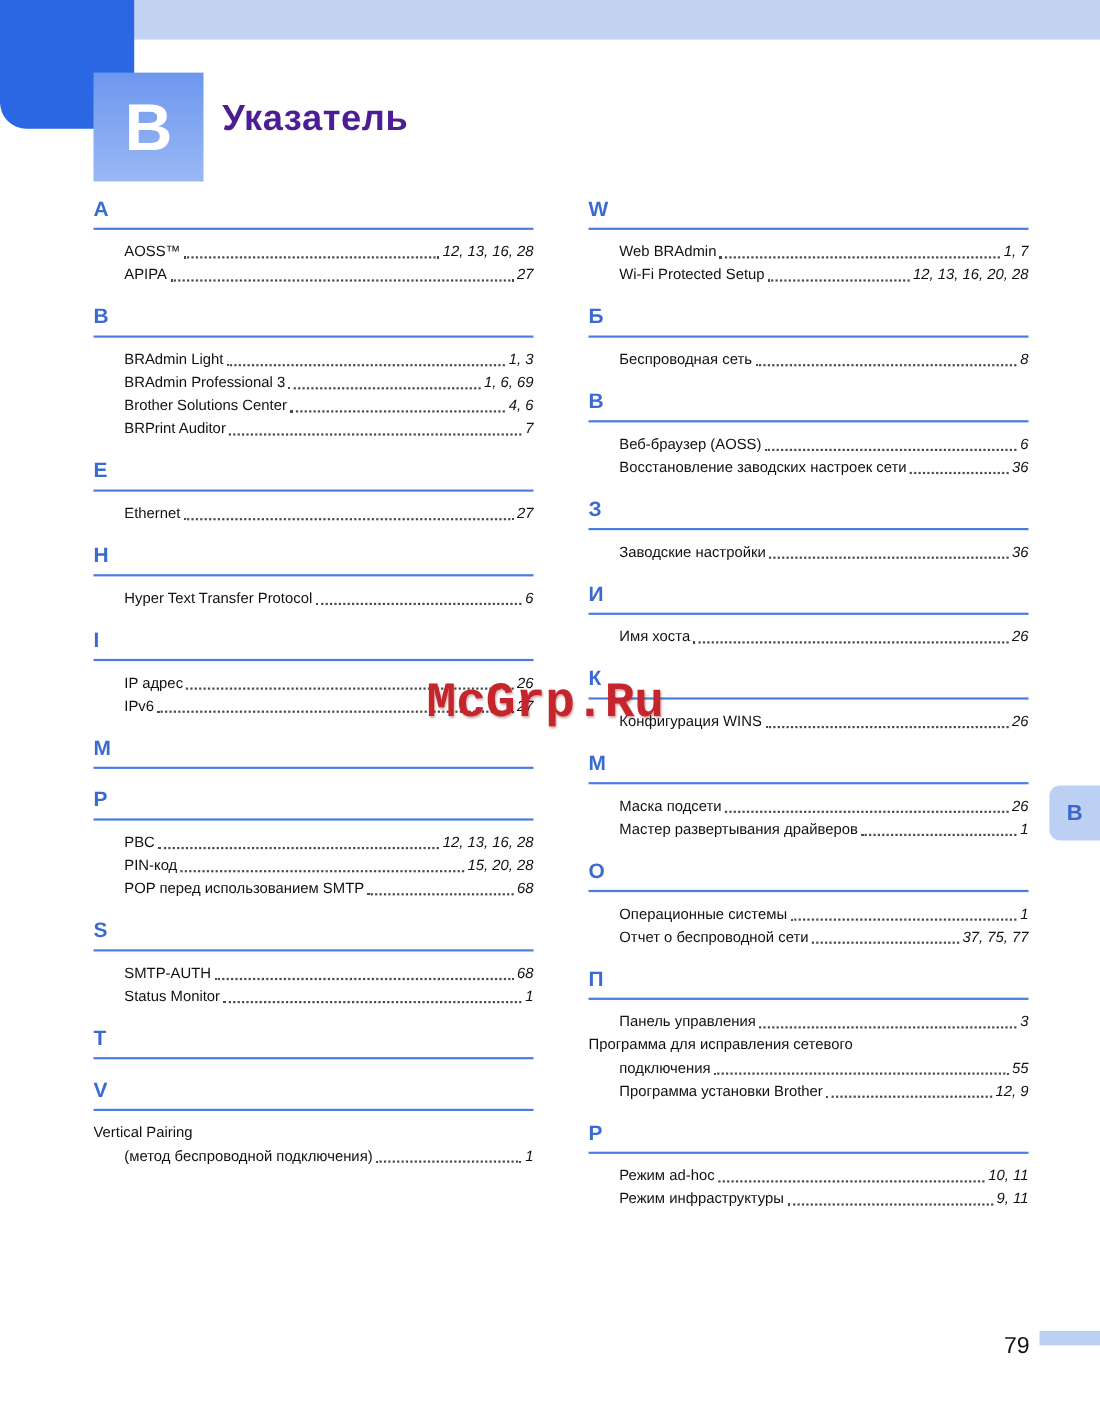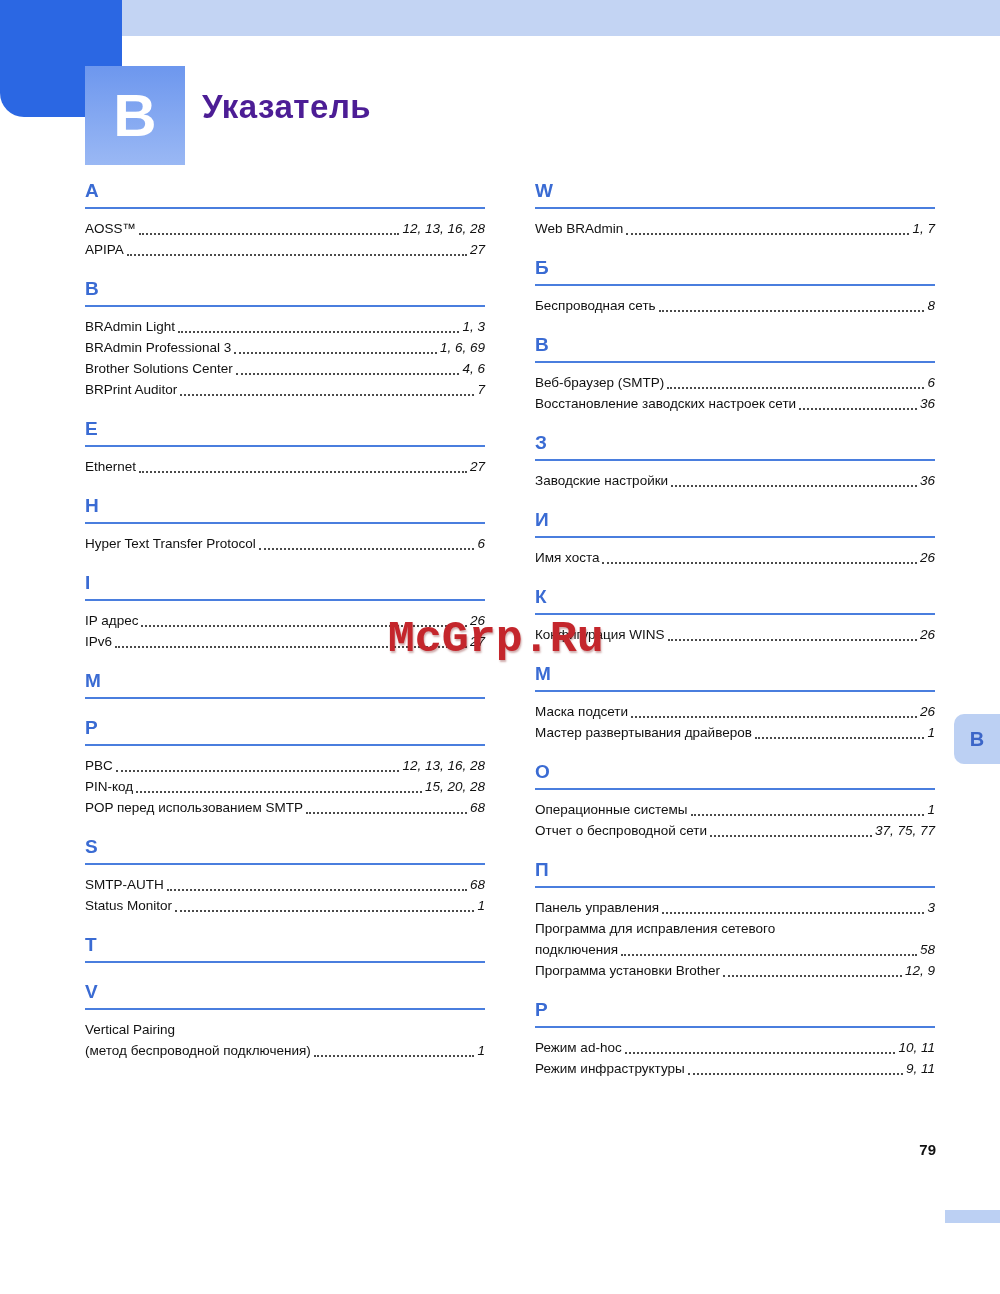--- a/index.html
+++ b/index.html
@@ -46,21 +46,21 @@
     font-size:19px; font-weight:bold;
     color:#3a6bd3;
     margin-bottom:5px;
   }
   .section-rule {
     height:2px; background:#4a7ede;
     margin-bottom:9px;
   }
   .entry {
     display:flex; align-items:flex-end;
-    font-size:13.5px; line-height:21px;
+    font-size:13.5px; line-height:21px;margin-left:28px;
   }
   .entry-label { white-space:nowrap; }
   .dots {
     flex:1; min-width:8px;
     border-bottom:2px dotted #4a4a4a;
     margin:0 3px 4px 3px;
   }
   .entry-pages { white-space:nowrap;font-style:italic; }
   .entry-pre { font-size:13.5px; line-height:21px; }
   .watermark {
@@ -74,22 +74,22 @@
   }
   .side-tab {
     position:absolute; top:714px; right:0;
     width:46px; height:50px;
     background:#bcd0f3;
     border-radius:10px 0 0 10px;
     display:flex; align-items:center; justify-content:center;
     font-size:20px; font-weight:bold; color:#3c66c8;
   }
   .page-number {
-    position:absolute; top:1141px; right:64px;
-    font-size:15px; font-weight:bold; color:#111;
+    position:absolute; top:1212px; right:64px;
+    font-size:21px; font-weight:normal; color:#111;
   }
   .footer-bar {
     position:absolute; top:1210px; right:0;
     width:55px; height:13px;
     background:#bcd0f3;
   }
 </style>
 </head>
 <body>
 
@@ -225,35 +225,40 @@
     </div>
   <div class="col" id="col-1">
       <section class="index-section">
         <div class="section-letter">W</div>
         <div class="section-rule"></div>
         <div class="entry">
           <span class="entry-label">Web BRAdmin</span>
           <span class="dots"></span>
           <span class="entry-pages">1, 7</span>
         </div>
+        <div class="entry">
+          <span class="entry-label">Wi-Fi Protected Setup</span>
+          <span class="dots"></span>
+          <span class="entry-pages">12, 13, 16, 20, 28</span>
+        </div>
       </section>
       <section class="index-section">
         <div class="section-letter">Б</div>
         <div class="section-rule"></div>
         <div class="entry">
           <span class="entry-label">Беспроводная сеть</span>
           <span class="dots"></span>
           <span class="entry-pages">8</span>
         </div>
       </section>
       <section class="index-section">
         <div class="section-letter">В</div>
         <div class="section-rule"></div>
         <div class="entry">
-          <span class="entry-label">Веб-браузер (SMTP)</span>
+          <span class="entry-label">Веб-браузер (AOSS)</span>
           <span class="dots"></span>
           <span class="entry-pages">6</span>
         </div>
         <div class="entry">
           <span class="entry-label">Восстановление заводских настроек сети</span>
           <span class="dots"></span>
           <span class="entry-pages">36</span>
         </div>
       </section>
       <section class="index-section">
@@ -316,21 +321,21 @@
         <div class="section-rule"></div>
         <div class="entry">
           <span class="entry-label">Панель управления</span>
           <span class="dots"></span>
           <span class="entry-pages">3</span>
         </div>
         <div class="entry-pre">Программа для исправления сетевого</div>
         <div class="entry">
           <span class="entry-label">подключения</span>
           <span class="dots"></span>
-          <span class="entry-pages">58</span>
+          <span class="entry-pages">55</span>
         </div>
         <div class="entry">
           <span class="entry-label">Программа установки Brother</span>
           <span class="dots"></span>
           <span class="entry-pages">12, 9</span>
         </div>
       </section>
       <section class="index-section">
         <div class="section-letter">Р</div>
         <div class="section-rule"></div>

